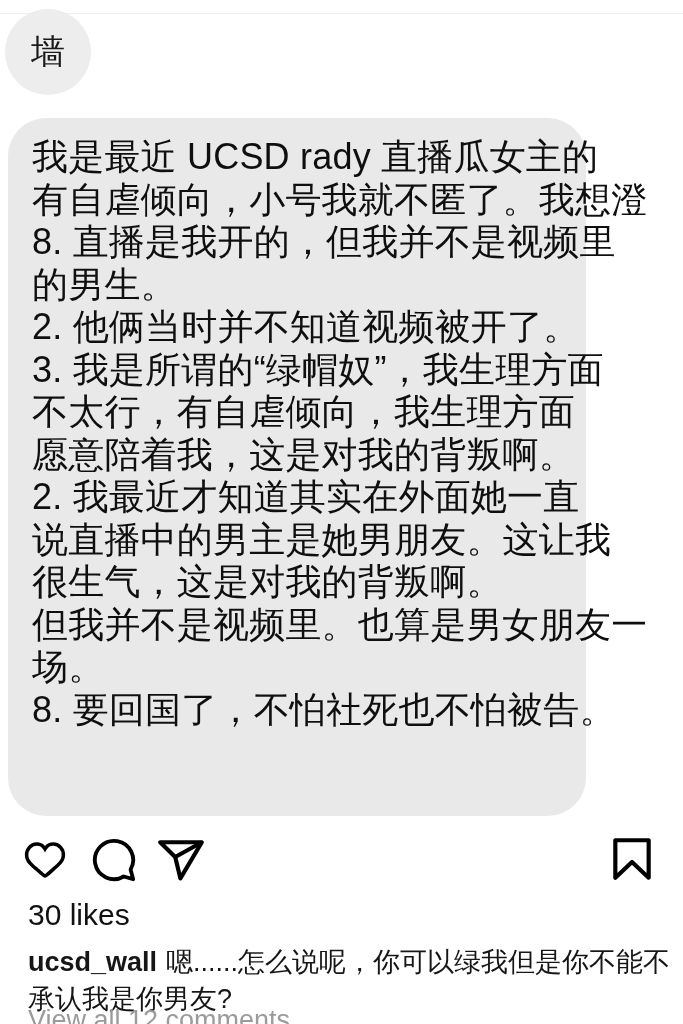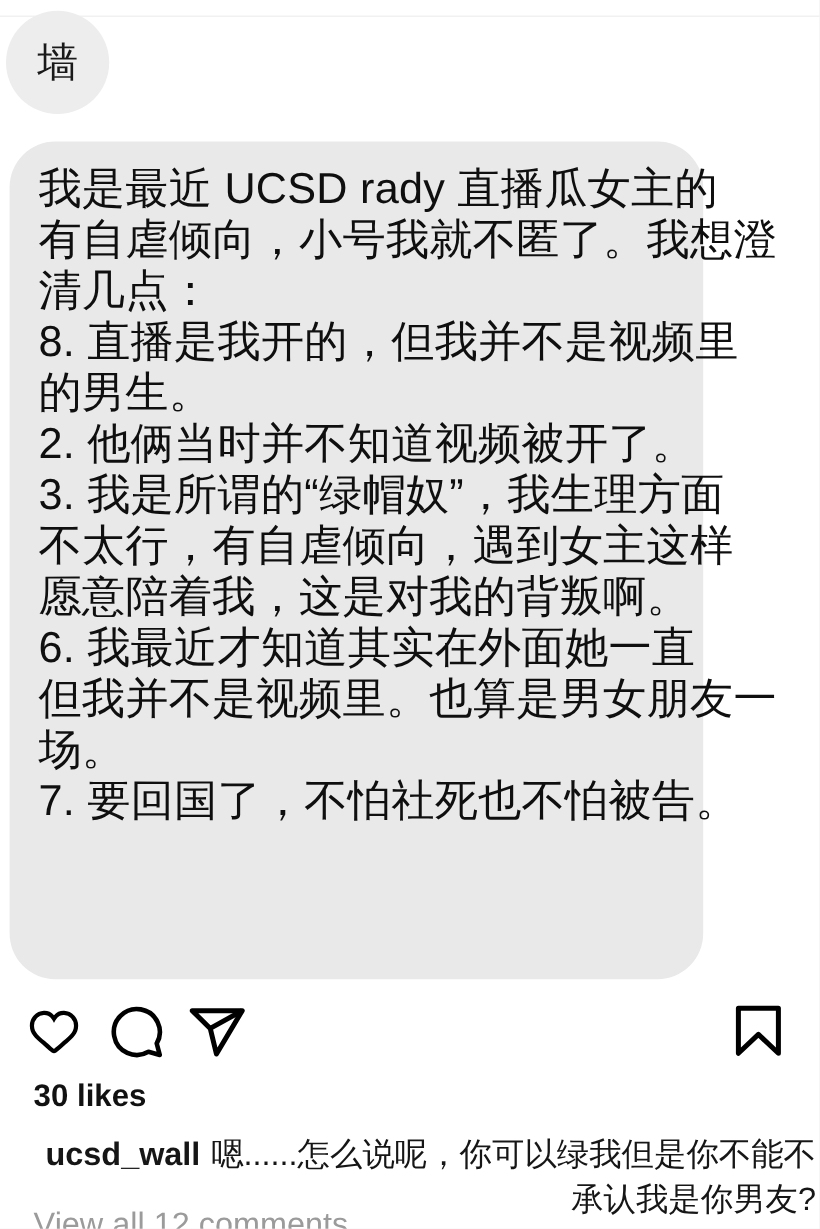--- a/index.html
+++ b/index.html
@@ -29,56 +29,57 @@
     white-space:nowrap;letter-spacing:0.2px;
   }
   .icon-btn{position:absolute;cursor:pointer;color:#000;}
   .icon-btn svg{display:block;}
   #like-btn{left:24px;top:839px;}
   #comment-btn{left:91px;top:837px;}
   #share-btn{left:156px;top:836px;}
   #save-btn{left:607px;top:834px;}
   .likes{
     position:absolute;left:28px;top:898px;
-    font-size:26px;font-weight:bold;color:#111111;
+    font-size:30px;font-weight:normal;color:#111111;
   }
   .caption{
     position:absolute;left:28px;top:944px;width:652px;
-    font-size:27px;line-height:37px;color:#161616;text-align:right;
+    font-size:27px;line-height:37px;color:#161616;
   }
   .caption .username{font-weight:bold;margin-right:9px;}
   .view-comments{
     position:absolute;left:28px;top:1005px;
     font-size:27px;color:#9b9b9b;
   }
 </style>
 </head>
 <body>
 
 <div class="top-divider"></div>
 
 <div class="avatar">
   <span>墙</span>
 </div>
 
 <div class="bubble">
   <div>
       <div class="bubble-line">我是最近 UCSD rady 直播瓜女主的</div>
       <div class="bubble-line">有自虐倾向，小号我就不匿了。我想澄</div>
-      <div class="bubble-line">清几点：</div>
       <div class="bubble-line">8. 直播是我开的，但我并不是视频里</div>
       <div class="bubble-line">的男生。</div>
       <div class="bubble-line">2. 他俩当时并不知道视频被开了。</div>
       <div class="bubble-line">3. 我是所谓的“绿帽奴”，我生理方面</div>
-      <div class="bubble-line">不太行，有自虐倾向，遇到女主这样</div>
+      <div class="bubble-line">不太行，有自虐倾向，我生理方面</div>
       <div class="bubble-line">愿意陪着我，这是对我的背叛啊。</div>
-      <div class="bubble-line">6. 我最近才知道其实在外面她一直</div>
+      <div class="bubble-line">2. 我最近才知道其实在外面她一直</div>
+      <div class="bubble-line">说直播中的男主是她男朋友。这让我</div>
+      <div class="bubble-line">很生气，这是对我的背叛啊。</div>
       <div class="bubble-line">但我并不是视频里。也算是男女朋友一</div>
       <div class="bubble-line">场。</div>
-      <div class="bubble-line">7. 要回国了，不怕社死也不怕被告。</div>
+      <div class="bubble-line">8. 要回国了，不怕社死也不怕被告。</div>
     </div>
 </div>
 
 <div class="icon-btn" id="like-btn">
   <span>
     <svg width="42" height="42" viewBox="0 0 24 24" fill="#000" aria-hidden="true">
       <path d="M16.792 3.904A4.989 4.989 0 0 1 21.5 9.122c0 3.072-2.652 4.959-5.197 7.222-2.512 2.243-3.865 3.469-4.303 3.752-.477-.309-2.143-1.823-4.303-3.752C5.141 14.072 2.5 12.167 2.5 9.122a4.989 4.989 0 0 1 4.708-5.218 4.21 4.21 0 0 1 3.675 1.941c.84 1.175.98 1.763 1.12 1.763s.278-.588 1.11-1.766a4.17 4.17 0 0 1 3.679-1.938m0-2a6.04 6.04 0 0 0-4.797 2.127 6.052 6.052 0 0 0-4.787-2.127A6.985 6.985 0 0 0 .5 9.122c0 3.61 2.55 5.827 5.015 7.97.283.246.569.494.853.747l1.027.918a44.998 44.998 0 0 0 3.518 3.018 2 2 0 0 0 2.174 0 45.263 45.263 0 0 0 3.626-3.115l.922-.824c.293-.26.59-.519.885-.774 2.334-2.025 4.98-4.32 4.98-7.94a6.985 6.985 0 0 0-6.708-7.218Z"></path>
     </svg>
   </span>
 </div>

